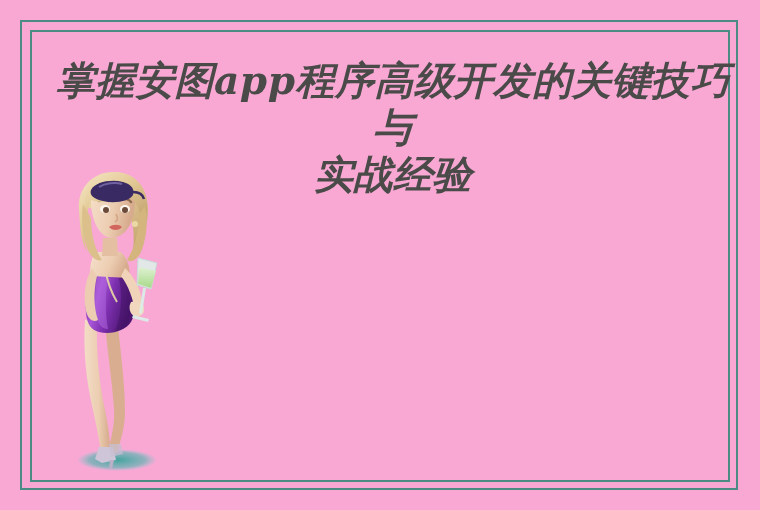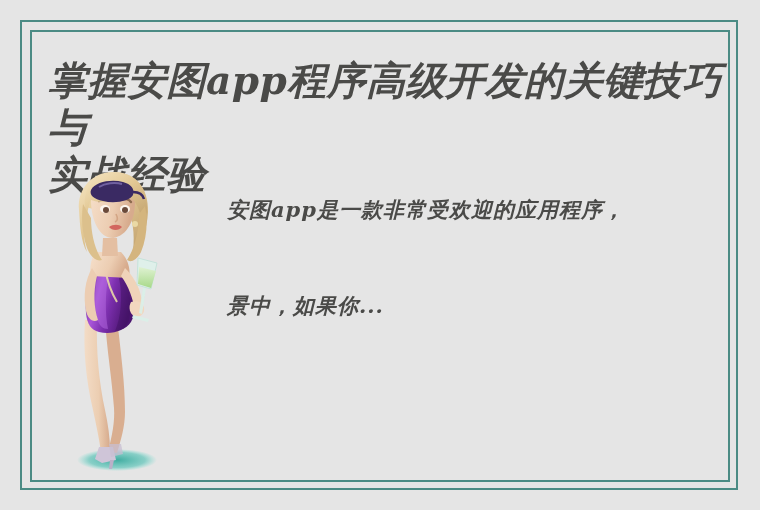--- a/index.html
+++ b/index.html
@@ -10,22 +10,23 @@
     width: 760px;
     height: 510px;
     overflow: hidden;
     font-family: "DejaVu Sans", sans-serif;
   }
 
   #card {
     position: relative;
     width: 760px;
     height: 510px;
-    background: #e5e5e5;
+    background: #f9a8d4;
     box-sizing: border-box;
+    text-align: center;
   }
 
   
   #frame-outer {
     position: absolute;
     left: 20px;
     top: 20px;
     width: 718px;
     height: 470px;
     border: 2px solid #4b8b84;
@@ -176,15 +177,15 @@
       <path d="M90 38 C93 52 92 70 86 84 C82 92 76 95 72 92 C80 80 84 62 84 46 Z" fill="#d4b57e"></path>
 
       <path d="M36 22 C40 14 56 11 68 14 C76 16 80 21 78 27 C75 33 60 36 48 33 C39 31 34 27 36 22 Z" fill="#3a2a63"></path>
       <path d="M44 19 C50 15 60 14 67 16" stroke="#7f6fb0" stroke-width="2" fill="none" opacity="0.8"></path>
       <path d="M78 24 C84 24 88 27 89 31" stroke="#3a2a63" stroke-width="2.5" fill="none"></path>
 
       <circle cx="80" cy="56" r="3" fill="#ead9a5"></circle>
     </svg>
   </div>
 
-  <div id="excerpt"><span>安图app是一款非常受欢迎的应用程序，</span><br><br><span>景中，如果你...</span></div>
+  <div id="excerpt"><br><br></div>
 
 </div>
 
 </body></html>

